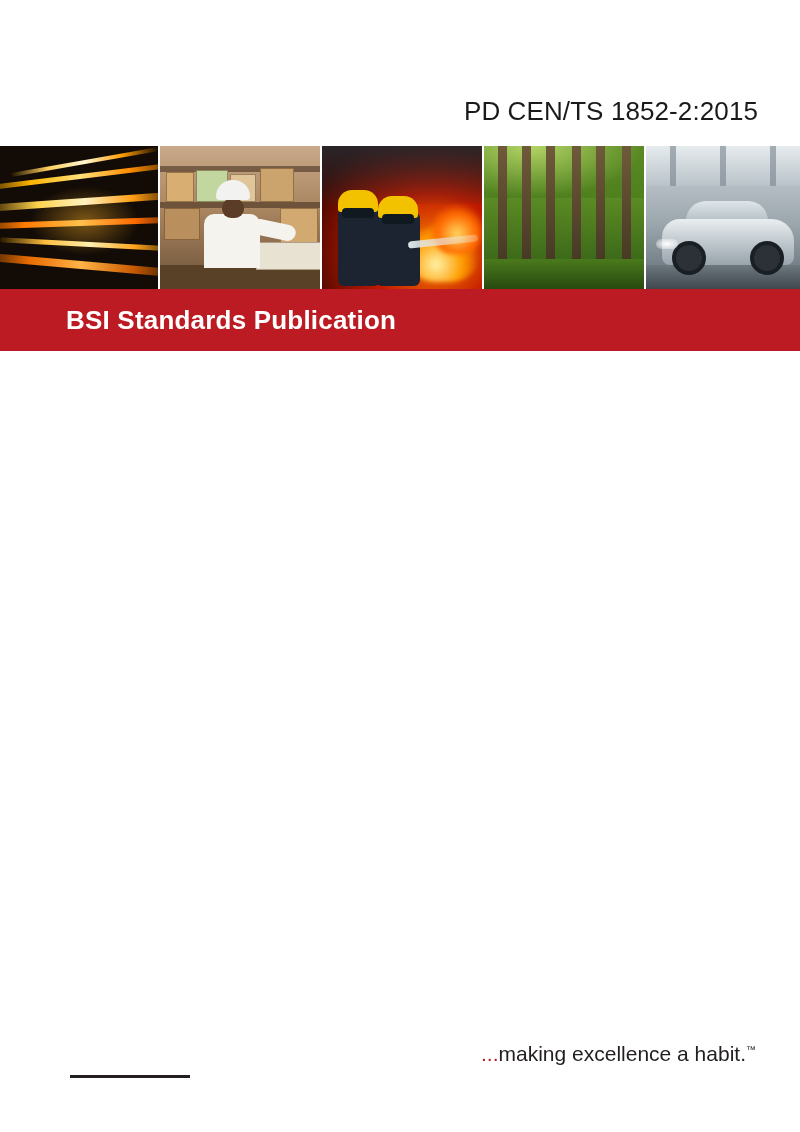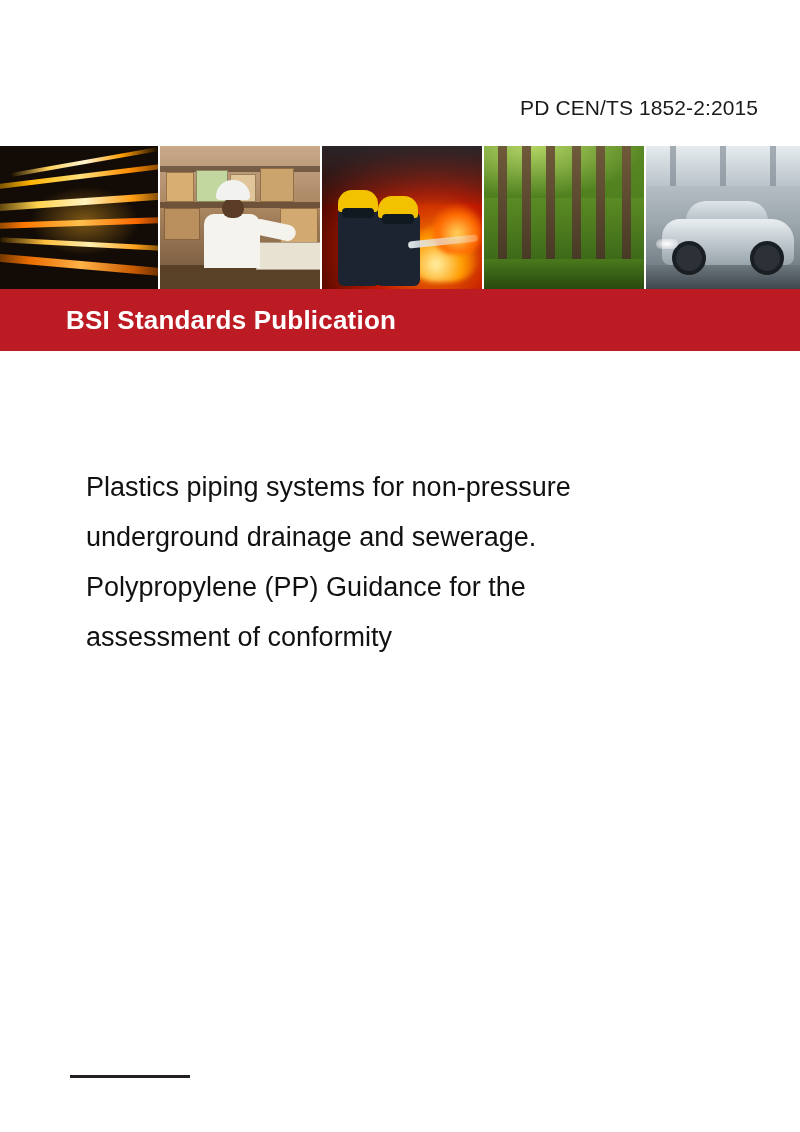--- a/index.html
+++ b/index.html
@@ -20,21 +20,21 @@
     position: absolute;
     inset: 0;
     background: #ffffff;
   }
 
   
   .doc-number {
     position: absolute;
     top: 96px;
     right: 42px;
-    font-size: 21px;
+    font-size: 26px;
     font-weight: 400;
     letter-spacing: 0.1px;
     color: #1a1a1a;
     text-align: right;
   }
 
   
   .image-strip {
     position: absolute;
     top: 146px;
@@ -391,23 +391,18 @@
       <div class="wheel w2"></div>
       <div class="lamp"></div>
     </div>
 
   </div>
 
   <div class="red-banner">
     <div class="banner-text">BSI Standards Publication</div>
   </div>
 
-  <div class="title-block">
-    <div>Plastics piping systems for non-pressure</div>
-    <div>underground drainage and sewerage.</div>
-    <div>Polypropylene (PP) Guidance for the</div>
-    <div>assessment of conformity</div>
-  </div>
 
   <div class="logo-underline"></div>
 
+  <div class="tagline"><span class="lead">...</span><span>making excellence a habit.</span><span class="tm">™</span></div>
 
 </div>
 
 </body></html>

